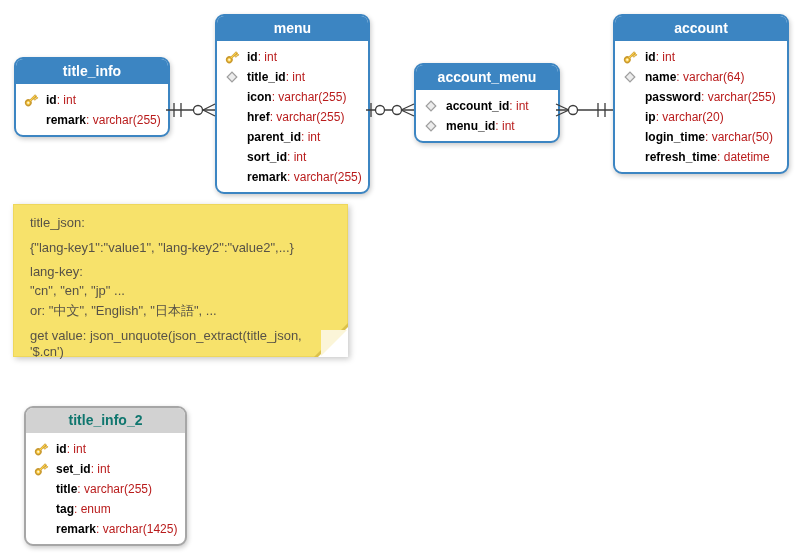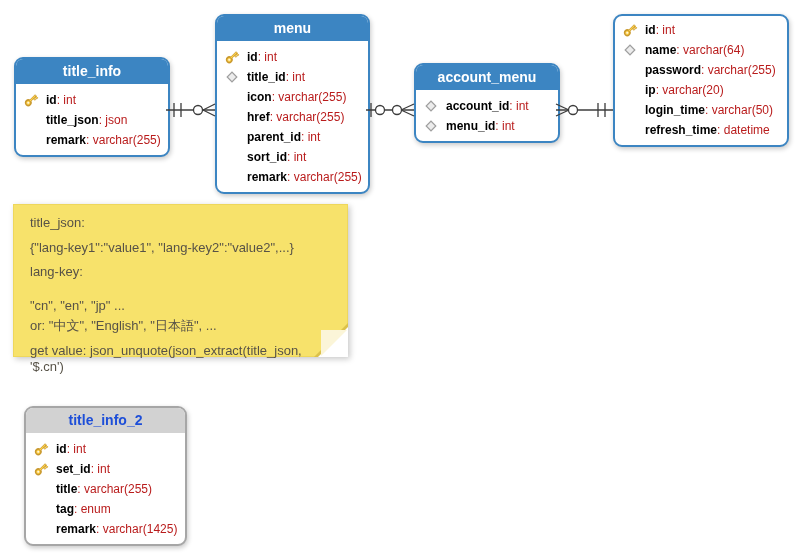--- a/index.html
+++ b/index.html
@@ -11,21 +11,21 @@
   
   .table{
     position:absolute;background:#fff;border:2px solid #3c85c2;border-radius:9px;
     box-shadow:1px 2px 5px rgba(0,0,0,.22);overflow:hidden;z-index:1;
   }
   .thead{
     background:#3c85c2;color:#fff;text-align:center;font-weight:bold;font-size:14px;
     padding:4px 0 5px;border-bottom:2px solid #fff;cursor:move;
   }
   .table.gray{border-color:#a6a6a6;}
-  .table.gray .thead{background:#d2d2d2;color:#1d4ed8;}
+  .table.gray .thead{background:#d2d2d2;color:#0f766e;}
   .tbody{padding:4px 0 5px;}
   .trow{height:20px;display:flex;align-items:center;padding:0 7px;font-size:12px;white-space:nowrap;}
   .ficon{width:16px;height:16px;margin-right:7px;flex:none;}
   .ficon svg{width:16px;height:16px;display:block;}
   .fname{font-weight:bold;color:#000000;}
   .ftype{color:#b91c1c;}
   .ftype::before{content:": ";}
   
   .wires{position:absolute;left:0;top:0;z-index:2;pointer-events:none;}
   .wires g{pointer-events:stroke;}
@@ -77,25 +77,20 @@
       <span class="ficon">
           <svg>
             <use href="#key-sym"></use>
           </svg>
         </span>
       <span class="fname">id</span>
         <span class="ftype">int</span>
     </div>
     <div class="trow">
       <span class="ficon"></span>
-      <span class="fname">title_json</span>
-        <span class="ftype">json</span>
-    </div>
-    <div class="trow">
-      <span class="ficon"></span>
       <span class="fname">remark</span>
         <span class="ftype">varchar(255)</span>
     </div>
   </div>
 </div>
 
 <div class="table" id="t-menu">
   <div class="thead">menu</div>
   <div class="tbody">
     <div class="trow">
@@ -162,20 +157,21 @@
             <use href="#diamond-sym"></use>
           </svg>
         </span>
       <span class="fname">menu_id</span>
         <span class="ftype">int</span>
     </div>
   </div>
 </div>
 
 <div class="table" id="t-account">
+  <div class="thead">account</div>
   <div class="tbody">
     <div class="trow">
       <span class="ficon">
           <svg>
             <use href="#key-sym"></use>
           </svg>
         </span>
       <span class="fname">id</span>
         <span class="ftype">int</span>
     </div>
@@ -269,21 +265,21 @@
     <path d="M569,110 L556,104 M569,110 L556,116"></path>
     <circle cx="573" cy="110" r="4.5" fill="#ffffff"></circle>
     <path d="M598,103 V117 M605,103 V117"></path>
   </g>
 </svg>
 
 <div class="note">
   <div class="note-inner">
     <div class="nline" style="margin-bottom:9px">title_json:</div>
     <div class="nline" style="margin-bottom:8px">{"lang-key1":"value1", "lang-key2":"value2",...}</div>
-    <div class="nline" style="margin-bottom:18px">lang-key:</div>
+    <div class="nline" style="margin-bottom:3px">lang-key:</div>
     <div class="nline" style="margin-bottom:4px">"cn", "en", "jp" ...</div>
     <div class="nline" style="margin-bottom:9px">or: "中文", "English", "日本語", ...</div>
     <div class="nline">get value: json_unquote(json_extract(title_json, '$.cn')</div>
   </div>
   <div class="shade"></div>
   <div class="cut"></div>
   <div class="flap"></div>
 </div>
 
 </body></html>

